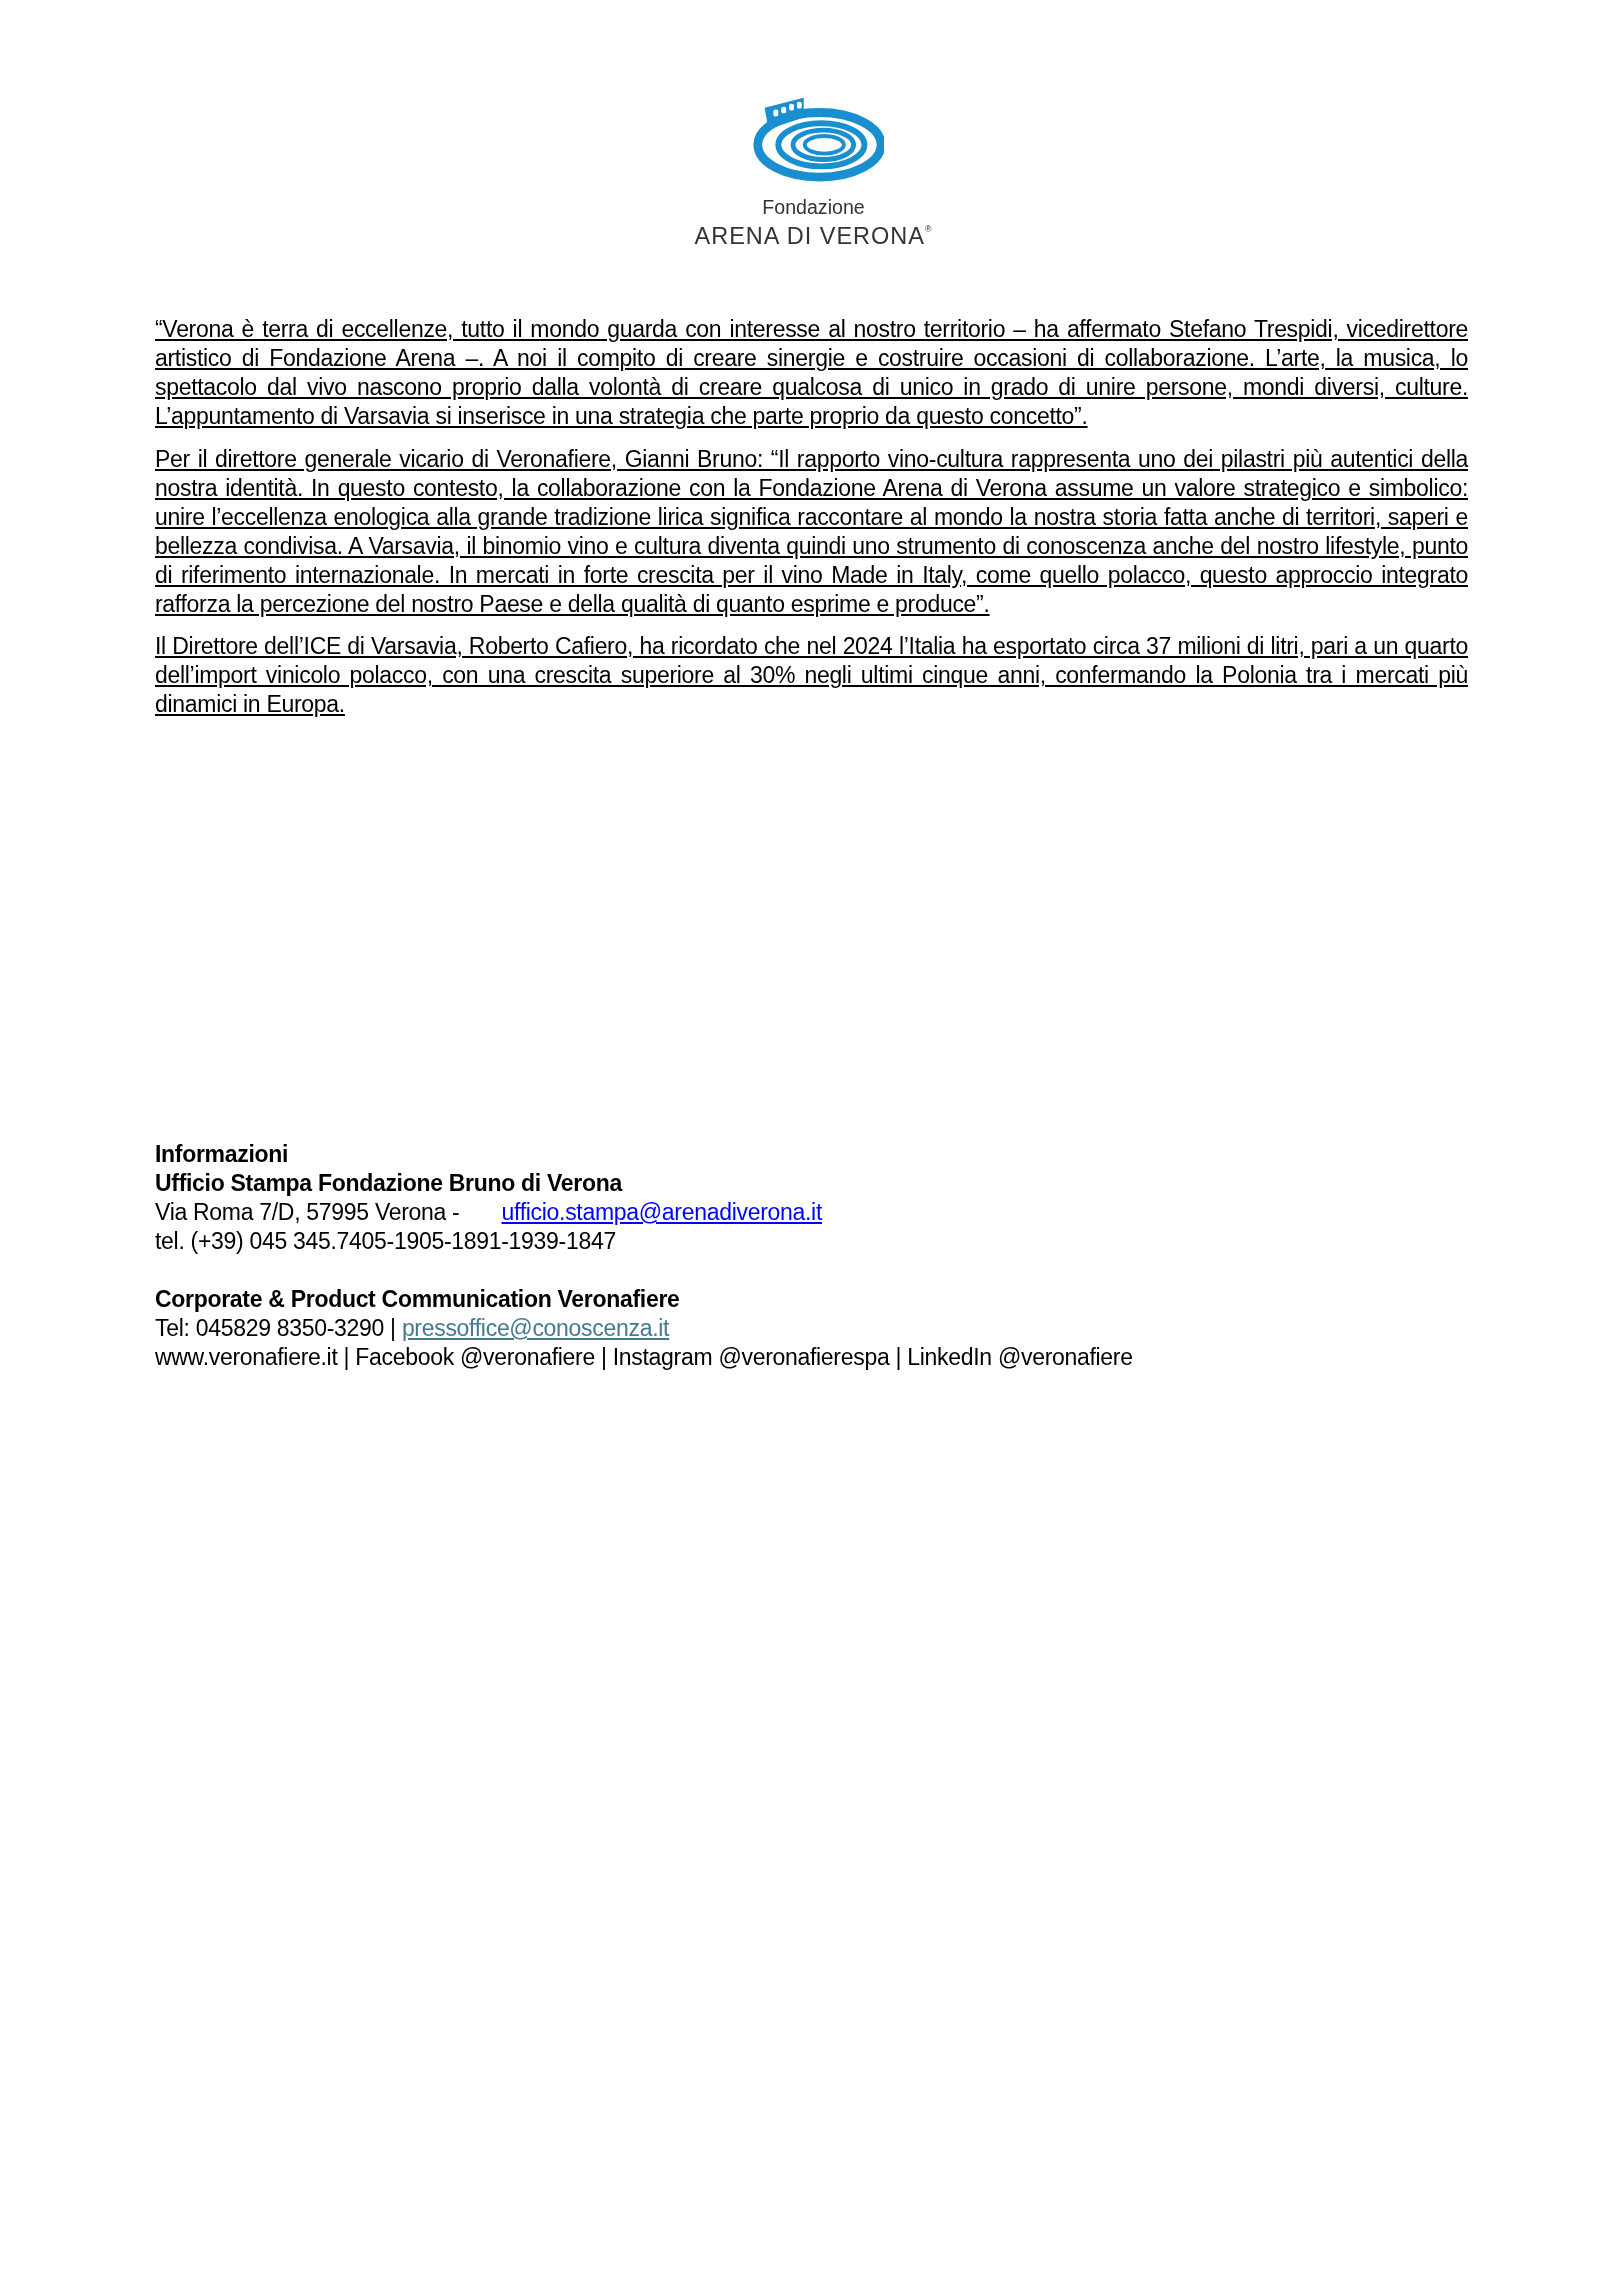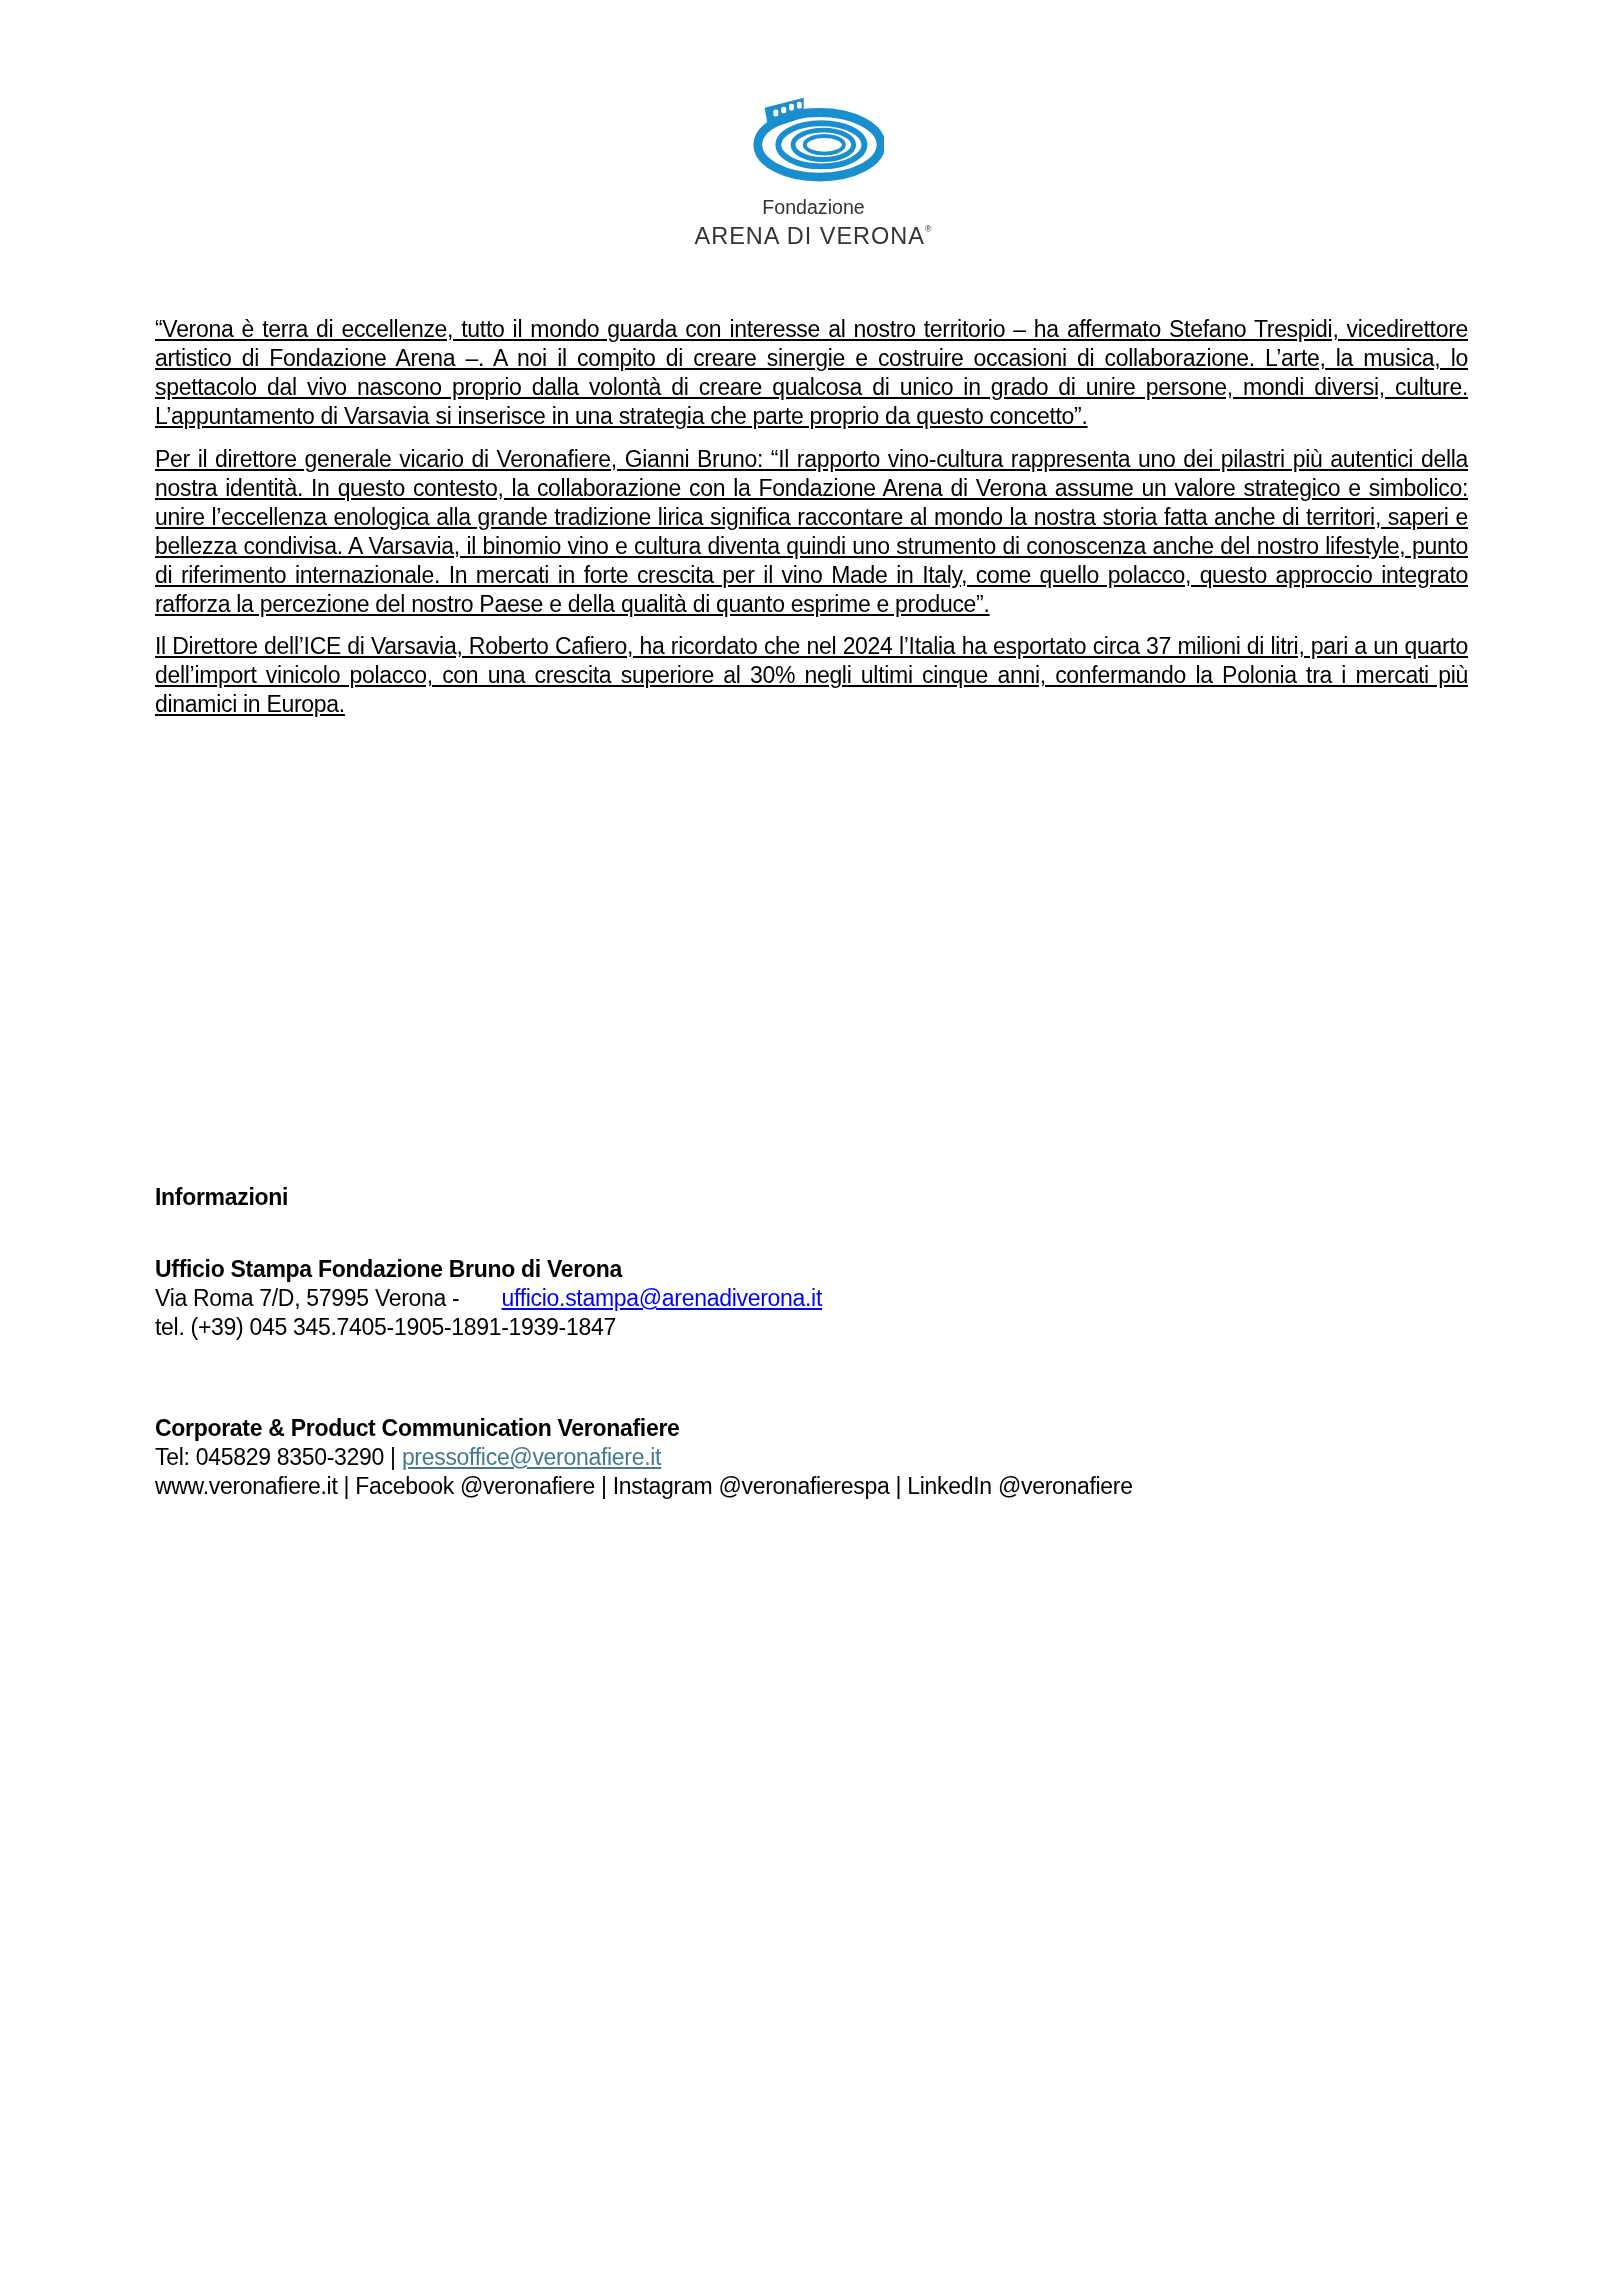--- a/index.html
+++ b/index.html
@@ -48,21 +48,21 @@
   }
   .contacts {
     position: absolute;
     left: 155px;
     top: 1140px;
     width: 1313px;
     font-size: 23px;
     line-height: 29px;
     letter-spacing: -0.3px;
   }
-  .contacts .bold { font-weight: bold; margin-top: 43px; }
+  .contacts .bold { font-weight: bold; }
   .contacts .gap { height: 29px; }
   .link-blue { color: #0000ff; text-decoration: underline; margin-left: 36px; }
   .link-teal { color: #44798e; text-decoration: underline; }
 </style>
 </head>
 <body>
 
 <div class="logo">
   <svg width="137" height="93" viewBox="0 0 140 95">
 
@@ -87,16 +87,16 @@
   <p class="para">Il Direttore dell’ICE di Varsavia, Roberto Cafiero, ha ricordato che nel 2024 l’Italia ha esportato circa 37 milioni di litri, pari a un quarto dell’import vinicolo polacco, con una crescita superiore al 30% negli ultimi cinque anni, confermando la Polonia tra i mercati più dinamici in Europa.</p>
 </div>
 
 <div class="contacts">
   <div class="bold">Informazioni</div>
   <div class="bold">Ufficio Stampa Fondazione Bruno di Verona</div>
   <div><span>Via Roma 7/D, 57995 Verona - </span><a class="link-blue">ufficio.stampa@arenadiverona.it</a></div>
   <div>tel. (+39) 045 345.7405-1905-1891-1939-1847</div>
   <div class="gap"></div>
   <div class="bold">Corporate &amp; Product Communication Veronafiere</div>
-  <div><span>Tel: 045829 8350-3290 | </span><a class="link-teal">pressoffice@veronafiere.it</a></div>
+  <div><span>Tel: 045829 8350-3290 | </span><a class="link-teal">pressoffice@conoscenza.it</a></div>
   <div>www.veronafiere.it | Facebook @veronafiere | Instagram @veronafierespa | LinkedIn @veronafiere</div>
 </div>
 
 
 </body></html>

